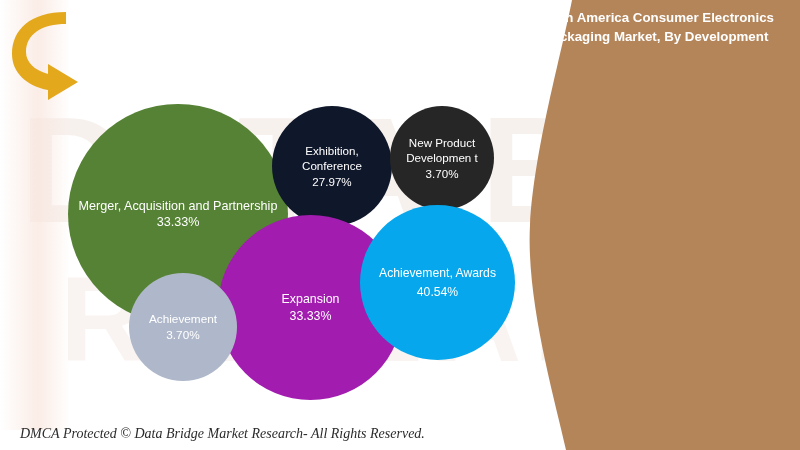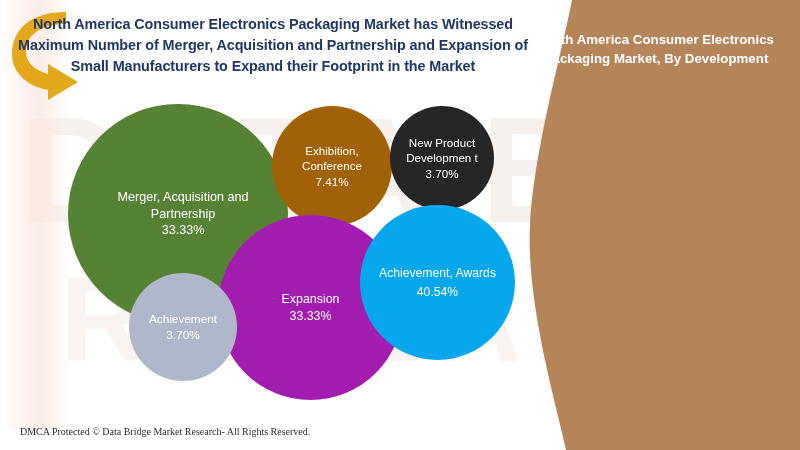--- a/index.html
+++ b/index.html
@@ -52,46 +52,45 @@
   
   .venn { position:absolute; left:0; top:0; width:540px; height:430px; }
   .circ { position:absolute; border-radius:50%; display:flex; align-items:center; justify-content:center; }
   .circ .lbl {
     color:#ffffff; text-align:center; font-size:12.3px; line-height:16.5px;
     font-weight:400; padding:0 6px; width:100%;
   }
 
   
   #c-green  { left:68px;  top:104px; width:220px; height:220px; background:#558234; z-index:1; }
-  #c-blue   { left:272px; top:106px; width:120px; height:120px; background:#a16207; z-index:2; }
+  #c-blue   { left:272px; top:106px; width:120px; height:120px; background:#0f172a; z-index:2; }
   #c-black  { left:390px; top:106px; width:104px; height:104px; background:#262626; z-index:3; }
   #c-orange { left:218px; top:215px; width:185px; height:185px; background:#a21caf; z-index:4; }
   #c-cyan   { left:360px; top:205px; width:155px; height:155px; background:#06A7EC; z-index:5;justify-content:center; }
   #c-grey   { left:129px; top:273px; width:108px; height:108px; background:#AFB8CA; z-index:6; }
 
-  #c-green  .lbl { font-size:12.6px;padding-left:16px; }
+  #c-green  .lbl { font-size:12.6px; }
   #c-blue   .lbl { font-size:11.6px; line-height:15.5px; }
   #c-black  .lbl { font-size:11.6px; line-height:15.5px; }
   #c-orange .lbl { font-size:12.4px; line-height:17px; }
   #c-cyan   .lbl { font-size:12.2px; line-height:19px; }
   #c-grey   .lbl { font-size:11.8px; line-height:16px; }
 
   
   .panel-title {
     position:absolute; right:10px; top:8px; width:268px;
     color:#ffffff; font-size:13.3px; font-weight:700; line-height:19px;
     text-align:center;
-    margin-top:22px;
   }
 
   
   .footer-dmca {
     position:absolute; left:20px; top:426px;
     font-family:"Liberation Serif", serif;
-    font-size:10px; color:#2b2b2b; white-space:nowrap;
+    font-size:14px; color:#2b2b2b; white-space:nowrap;font-style:italic;
   }
   .footer-src {
     position:absolute; left:288px; top:426px;
     font-family:"Liberation Serif", serif;
     font-size:8.2px; color:#2b2b2b; white-space:nowrap;
   }
 </style>
 </head>
 <body>
 
@@ -115,34 +114,33 @@
     
     
   </div>
 
   <div class="arrow">
     <svg width="96" height="100" viewBox="0 0 96 100" xmlns="http://www.w3.org/2000/svg">
       <path d="M62,8 C26,8 8,26 8,50 C8,68 22,82 44,86 L44,96 L74,78 L44,60 L44,70 C30,66 22,58 22,48 C22,30 38,20 62,20 Z" fill="#E3A81C"></path>
     </svg>
   </div>
 
-  <div class="headline">North America Consumer Electronics Packaging Market has Witnessed Maximum Number of Merger, Acquisition and Partnership and Expansion of Small Manufacturers to Expand their Footprint in the Market</div>
 
   <div class="venn">
     <div class="circ" id="c-green">
       <div class="lbl">
         <span>Merger, Acquisition and Partnership</span><br>
         <span>33.33%</span>
       </div>
     </div>
 
     <div class="circ" id="c-blue">
       <div class="lbl">
         <span>Exhibition, Conference</span><br>
-        <span>7.41%</span>
+        <span>27.97%</span>
       </div>
     </div>
 
     <div class="circ" id="c-black">
       <div class="lbl">
         <span>New Product Developmen t</span><br>
         <span>3.70%</span>
       </div>
     </div>
 

